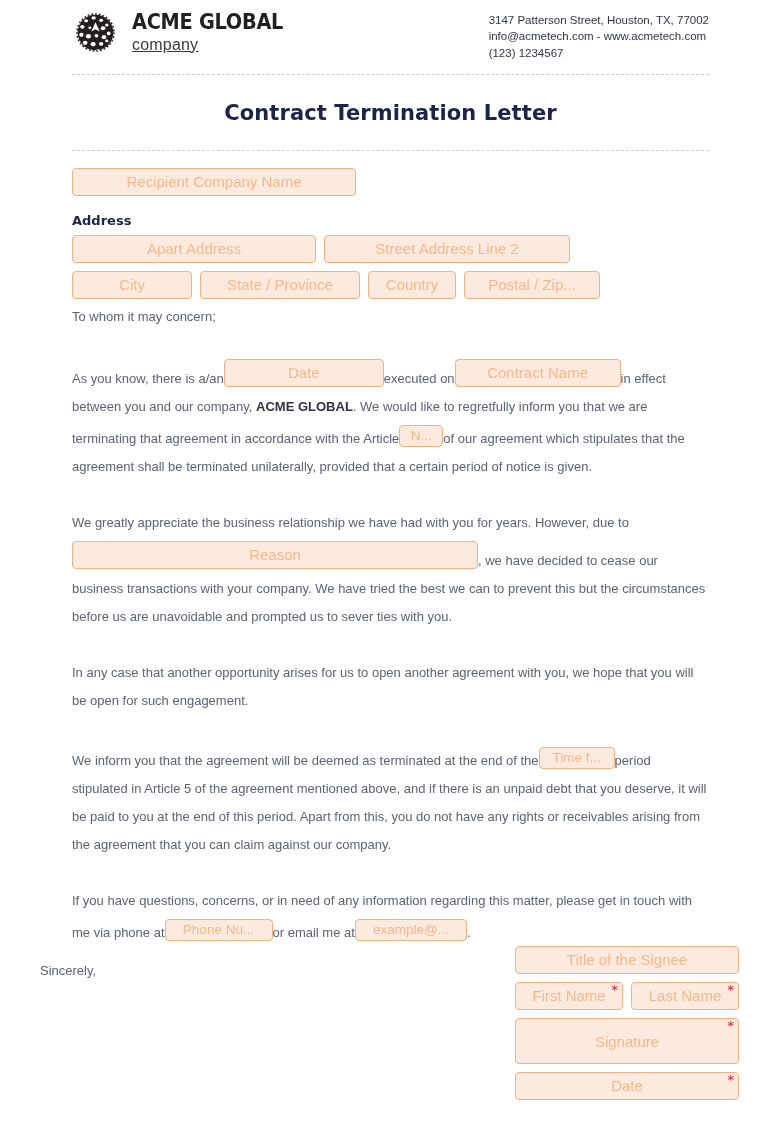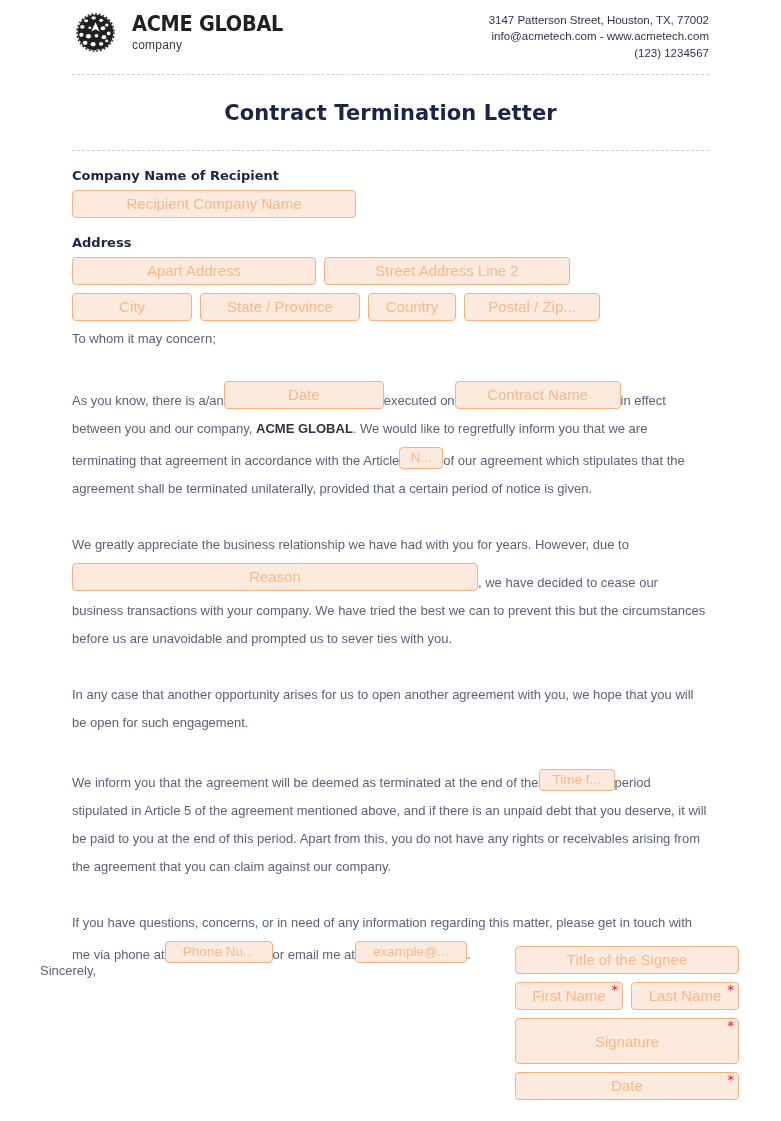--- a/index.html
+++ b/index.html
@@ -52,27 +52,27 @@
   .brand-name {
     font-family: "DejaVu Sans", sans-serif;
     font-weight: bold;
     font-size: 21px;
     letter-spacing: -0.3px;
     color: #231f20;
     transform: scaleX(0.92);
     transform-origin: left center;
   }
   .brand-sub {
-    font-size: 12px;
+    font-size: 16px;
     color: #3a3a3a;
     margin-top: 4px;
     letter-spacing: 0.2px;
+    text-decoration: underline;
   }
   .contact-block {
-    text-align: right;
     font-size: 11.5px;
     line-height: 1.42;
     color: #2e3552;
     padding-top: 4px;
   }
 
   .divider {
     border: 0;
     border-top: 1px dashed #cfcfcf;
     margin: 10px 0 0 0;
@@ -239,21 +239,20 @@
     </div>
   </div>
 
   <hr class="divider">
 
   <div class="doc-title">Contract Termination Letter</div>
 
   <hr class="divider">
 
   <div style="height:17px"></div>
-  <div class="section-label">Company Name of Recipient</div>
   <div class="field-row">
     <span class="fld" style="width:284px">Recipient Company Name</span>
   </div>
 
   <div style="height:9px"></div>
   <div class="section-label">Address</div>
   <div class="field-row">
     <span class="fld" style="width:244px">Apart Address</span>
     <span class="fld" style="width:246px">Street Address Line 2</span>
   </div>

